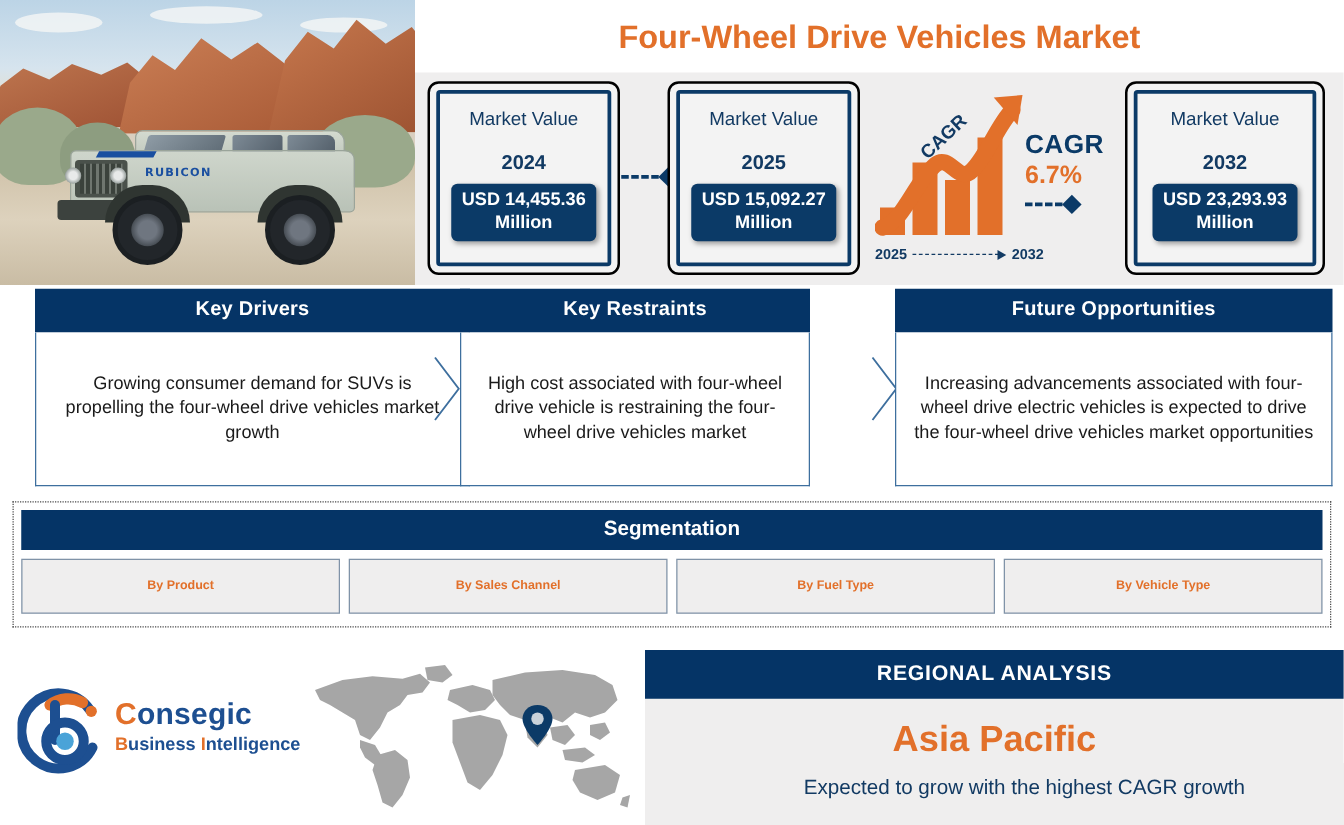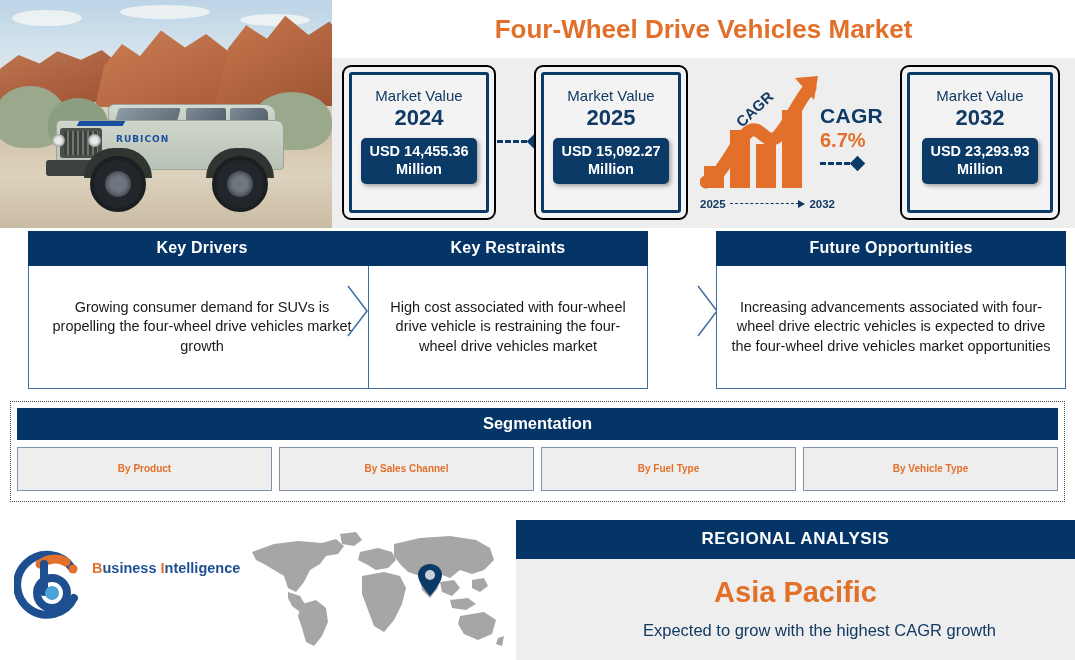--- a/index.html
+++ b/index.html
@@ -106,21 +106,21 @@
   .mv-card {
     position: absolute; background: #f3f3f3;
     border: 2px solid #000000; border-radius: 9px; padding: 5px;
   }
   .mv-inner {
     width: 100%; height: 100%; border: 3px solid #0b3a67; border-radius: 3px;
     background: #f3f3f3; display: flex; flex-direction: column;
     align-items: center; justify-content: flex-start; padding-top: 12px;
   }
   .mv-label { font-size: 15px; color: #123a63; line-height: 1.15; }
-  .mv-year { font-size: 22px; color: #123a63; font-weight: bold; margin-top: 1px; }
+  .mv-year { font-size: 16px; color: #123a63; font-weight: bold; margin-top: 18px; }
   .mv-value {
     margin-top: 7px; background: #0b3a67; color: #ffffff;
     font-size: 14.5px; font-weight: bold; line-height: 1.22; text-align: center;
     border-radius: 5px; padding: 5px 8px; box-shadow: 2px 2px 4px rgba(0,0,0,.35);
   }
   .card-2024 { left: 10px;  top: 7px;  width: 154px; height: 155px; }
   .card-2025 { left: 202px; top: 7px;  width: 154px; height: 155px; }
   .card-2032 { left: 568px; top: 7px;  width: 160px; height: 155px; }
 
   .connector { position: absolute; display: flex; align-items: center; }
@@ -394,20 +394,21 @@
         <svg width="72" height="72" viewBox="0 0 72 72">
           <path d="M58,20 A30,30 0 1 0 60,50" fill="none" stroke="#1d4f91" stroke-width="8" stroke-linecap="round"></path>
           <path d="M26,16 A24,24 0 0 1 52,14" fill="none" stroke="#e2702a" stroke-width="9" stroke-linecap="round"></path>
           <circle cx="59" cy="21" r="4.5" fill="#e2702a"></circle>
           <path d="M30,16 L30,44" stroke="#1d4f91" stroke-width="8" stroke-linecap="round"></path>
           <circle cx="38" cy="45" r="15" fill="none" stroke="#1d4f91" stroke-width="8"></circle>
           <circle cx="38" cy="45" r="7" fill="#4aa3d8"></circle>
         </svg>
       </div>
       <div class="logo-text">
+        <div class="logo-name"><span class="o">C</span><span class="b">onsegic</span></div>
         <div class="logo-sub"><span class="o">B</span><span class="b">usiness </span><span class="o">I</span><span class="b">ntelligence</span></div>
       </div>
     </div>
 
     <div class="map">
       <svg width="262" height="120" viewBox="0 0 262 120">
         <g fill="#a6a6a6">
 
           <path d="M8,22 L30,14 L54,11 L78,13 L92,9 L100,16 L94,24 L82,26 L76,34 L66,40 L60,52 L52,62 L44,58 L40,46 L30,40 L20,34 L12,30 Z"></path>
           <path d="M44,62 L56,66 L62,76 L56,82 L48,76 L44,68 Z"></path>

